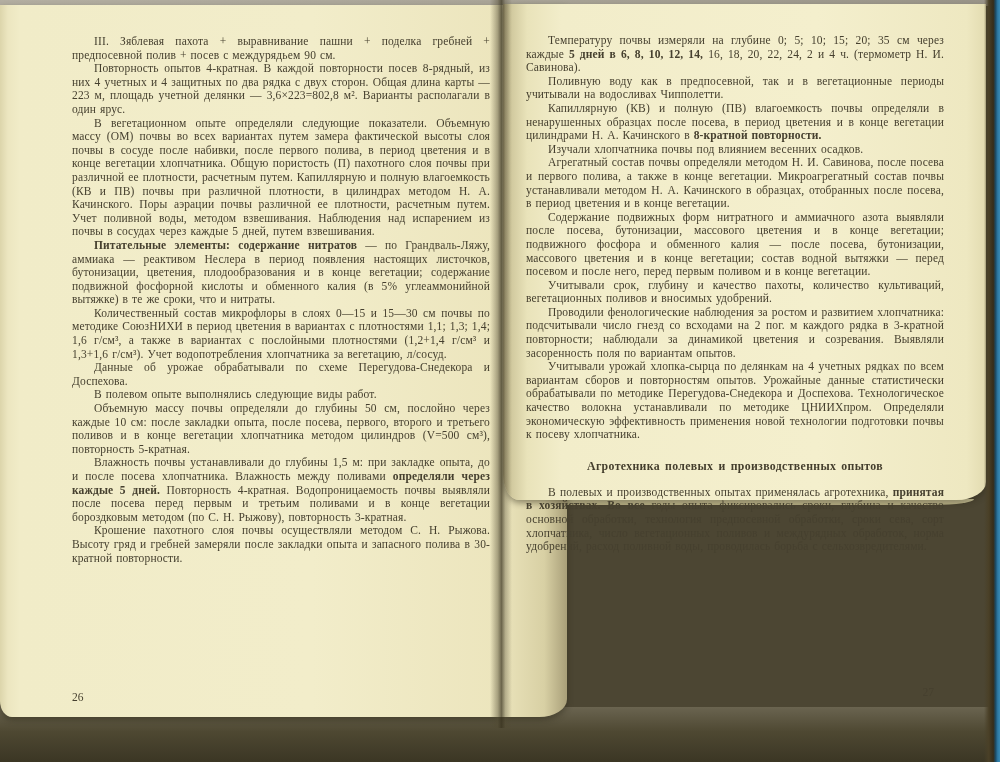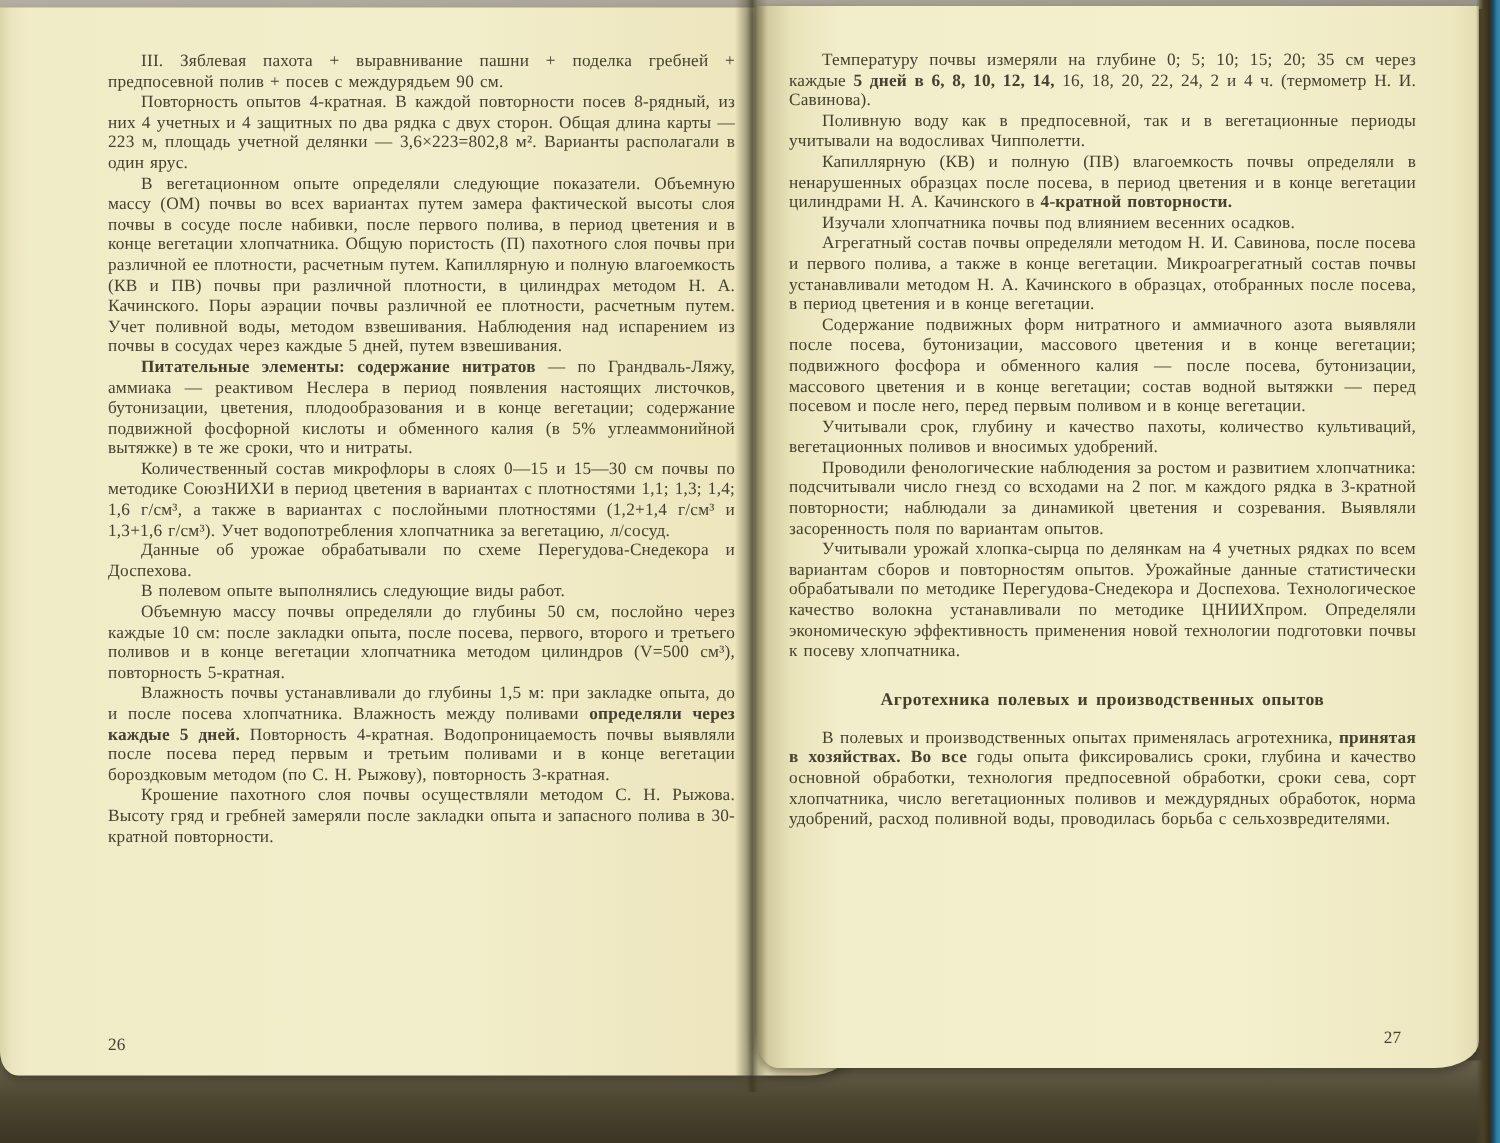--- a/index.html
+++ b/index.html
@@ -24,21 +24,21 @@
     left:0;top:5px;width:567px;height:712px;
     background:
       linear-gradient(180deg,#e6e0b8 0px,#f0ebc7 10px),
       #f0ebc7;
     background:
       linear-gradient(90deg,#dcd5ab 0px,#ece6c0 8px,#f1ecc8 20px,#f2edca 55%,#ece5bd 88%,#d8d0a4 96%,#a99f79 100%);
     border-bottom-left-radius:12px 16px;
     border-bottom-right-radius:28px 18px;
   }
   .page-right{
-    left:503px;top:4px;width:483px;height:708px;
+    left:503px;top:4px;width:483px;height:496px;
     background:
       linear-gradient(90deg,#a89e78 0%,#cfc79c 1.5%,#e9e3ba 5%,#f2edca 12%,#f4efcd 65%,#eee8c1 96%,#e2dbb0 100%);
     border-bottom-left-radius:16px 26px;
     border-bottom-right-radius:30px 18px;
   }
   .page::after{ 
     content:"";position:absolute;left:10px;right:12px;bottom:-5px;height:6px;
     background:linear-gradient(180deg,#d9d2a6,#bdb489);
     border-radius:0 0 40px 40px / 0 0 6px 6px;
     z-index:-1;
@@ -98,21 +98,21 @@
         </div>
     </div>
     <div class="page-num pn-left">26</div>
   </div>
 
   <div class="page page-right">
     <div class="content">
       <div>
           <p class="para"><span>Температуру почвы измеряли на глубине 0; 5; 10; 15; 20; 35 см через каждые </span><span class="b">5 дней в 6, 8, 10, 12, 14,</span><span> 16, 18, 20, 22, 24, 2 и 4 ч. (термометр Н. И. Савинова).</span></p>
           <p class="para"><span>Поливную воду как в предпосевной, так и в вегетационные периоды учитывали на водосливах Чипполетти.</span></p>
-          <p class="para"><span>Капиллярную (КВ) и полную (ПВ) влагоемкость почвы определяли в ненарушенных образцах после посева, в период цветения и в конце вегетации цилиндрами Н. А. Качинского в </span><span class="b">4-кратной повторности.</span></p>
+          <p class="para"><span>Капиллярную (КВ) и полную (ПВ) влагоемкость почвы определяли в ненарушенных образцах после посева, в период цветения и в конце вегетации цилиндрами Н. А. Качинского в </span><span class="b">8-кратной повторности.</span></p>
           <p class="para"><span>Изучали хлопчатника почвы под влиянием весенних осадков.</span></p>
           <p class="para"><span>Агрегатный состав почвы определяли методом Н. И. Савинова, после посева и первого полива, а также в конце вегетации. Микроагрегатный состав почвы устанавливали методом Н. А. Качинского в образцах, отобранных после посева, в период цветения и в конце вегетации.</span></p>
           <p class="para"><span>Содержание подвижных форм нитратного и аммиачного азота выявляли после посева, бутонизации, массового цветения и в конце вегетации; подвижного фосфора и обменного калия — после посева, бутонизации, массового цветения и в конце вегетации; состав водной вытяжки — перед посевом и после него, перед первым поливом и в конце вегетации.</span></p>
           <p class="para"><span>Учитывали срок, глубину и качество пахоты, количество культиваций, вегетационных поливов и вносимых удобрений.</span></p>
           <p class="para"><span>Проводили фенологические наблюдения за ростом и развитием хлопчатника: подсчитывали число гнезд со всходами на 2 пог. м каждого рядка в 3-кратной повторности; наблюдали за динамикой цветения и созревания. Выявляли засоренность поля по вариантам опытов.</span></p>
           <p class="para"><span>Учитывали урожай хлопка-сырца по делянкам на 4 учетных рядках по всем вариантам сборов и повторностям опытов. Урожайные данные статистически обрабатывали по методике Перегудова-Снедекора и Доспехова. Технологическое качество волокна устанавливали по методике ЦНИИХпром. Определяли экономическую эффективность применения новой технологии подготовки почвы к посеву хлопчатника.</span></p>
         </div>
       <h3 class="section-heading">Агротехника полевых и производственных опытов</h3>
       <div>
           <p class="para"><span>В полевых и производственных опытах применялась агротехника, </span><span class="b">принятая в хозяйствах. Во все</span><span> годы опыта фиксировались сроки, глубина и качество основной обработки, технология предпосевной обработки, сроки сева, сорт хлопчатника, число вегетационных поливов и междурядных обработок, норма удобрений, расход поливной воды, проводилась борьба с сельхозвредителями.</span></p>

